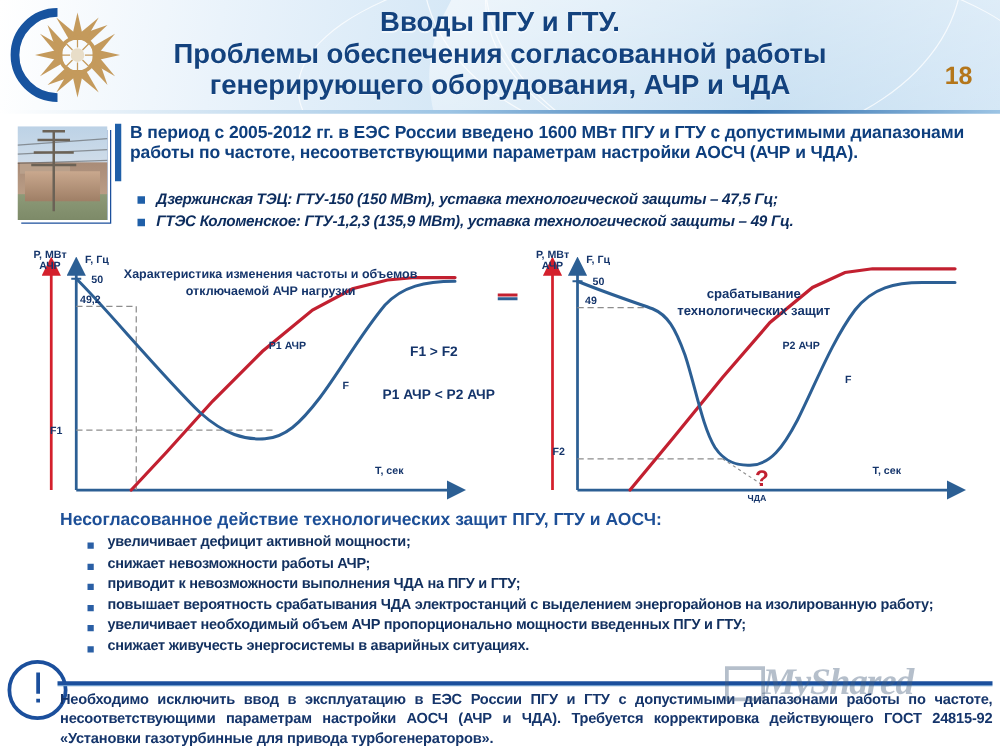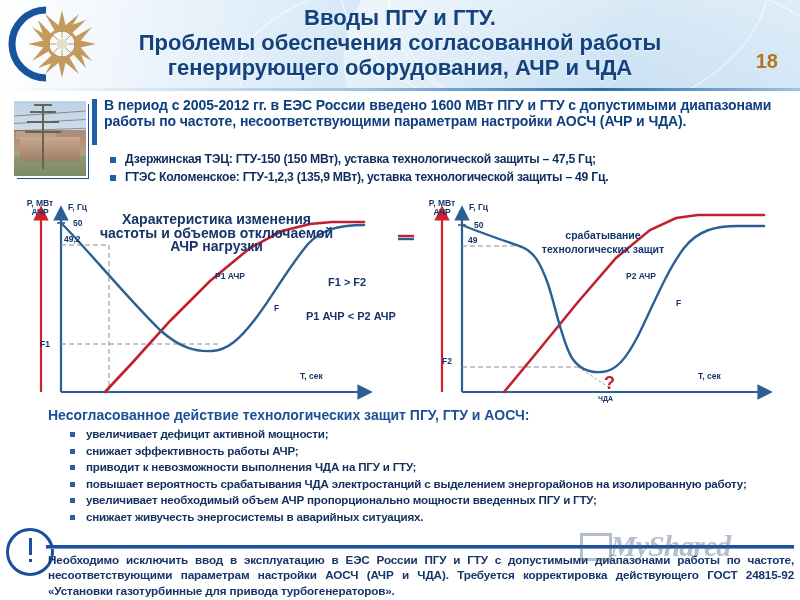--- a/index.html
+++ b/index.html
@@ -42,34 +42,34 @@
                background:linear-gradient(180deg,#c9a88e,#9f7f66);}
   .photo .bldg2{position:absolute;left:2px;top:30px;width:40px;height:8px;background:#b9a08b;}
   .photo .wire{position:absolute;background:rgba(80,80,80,.55);height:1px;}
 
   
   .topblock{position:absolute;left:92px;top:97px;width:702px;}
   .topblock .bar{position:absolute;left:0;top:2px;width:5px;height:46px;background:#1f5fa8;}
   .topblock p{margin:0;padding:0 0 0 12px;color:#0e3f7e;font-weight:bold;font-size:14px;
               line-height:16.4px;letter-spacing:-.1px;}
   .bullets2{position:absolute;left:18px;top:55px;width:690px;}
-  .bl-row{display:flex;align-items:flex-start;margin-bottom:3px;}
+  .bl-row{display:flex;align-items:flex-start;margin-bottom:3px;font-style:italic;}
   .bl-sq{width:6px;height:6px;background:#1f5fa8;margin:5px 9px 0 0;flex:0 0 6px;}
   .bl-tx{color:#0d2d5e;font-weight:bold;font-size:12.2px;line-height:15px;letter-spacing:-.25px;}
 
   
   .charts{position:absolute;left:0;top:196px;width:800px;height:208px;}
   .chart{position:absolute;top:0;height:208px;}
   .chart svg{display:block;}
   .cap{position:absolute;color:#15356b;font-weight:bold;}
 
   
   .midtitle{position:absolute;left:48px;top:407px;color:#1d4f97;font-weight:bold;font-size:14px;}
   .midlist{position:absolute;left:70px;top:427px;width:718px;}
-  .m-row{display:flex;align-items:flex-start;margin-bottom:2.5px;}
+  .m-row{display:flex;align-items:center;margin-bottom:2.5px;}
   .m-sq{width:5px;height:5px;background:#2a5fa5;margin:5px 11px 0 0;flex:0 0 5px;}
   .m-tx{color:#12305f;font-weight:bold;font-size:11.6px;line-height:14px;letter-spacing:-.2px;}
   .m-tx.just{text-align:justify;width:700px;}
 
   
   .excl{position:absolute;left:6px;top:528px;width:42px;height:42px;border:3px solid #1b4f9c;
         border-radius:50%;}
   .excl:before{content:"";position:absolute;left:50%;top:7px;margin-left:-1.5px;width:3px;height:17px;
         background:#1b4f9c;}
   .excl:after{content:"";position:absolute;left:50%;top:28px;margin-left:-1.5px;width:3px;height:3px;
@@ -209,21 +209,21 @@
         <text x="68" y="14" font-size="8.5" font-weight="bold" fill="#15356b" font-family="Liberation Sans, sans-serif">F, Гц</text>
         <text x="73" y="30" font-size="8.5" font-weight="bold" fill="#15356b" font-family="Liberation Sans, sans-serif">50</text>
         <text x="64" y="46" font-size="8.5" font-weight="bold" fill="#15356b" font-family="Liberation Sans, sans-serif">49,2</text>
         <text x="40" y="151" font-size="8.5" font-weight="bold" fill="#15356b" font-family="Liberation Sans, sans-serif">F1</text>
         <text x="300" y="183" font-size="8.5" font-weight="bold" fill="#15356b" font-family="Liberation Sans, sans-serif">Т, сек</text>
 
         <text x="215" y="83" font-size="8.5" font-weight="bold" fill="#15356b" font-family="Liberation Sans, sans-serif">P1 АЧР</text>
         <text x="274" y="115" font-size="8.5" font-weight="bold" fill="#15356b" font-family="Liberation Sans, sans-serif">F</text>
       </svg>
 
-      <div class="cap" style="left:94px;top:17px;width:245px;font-size:14px;line-height:13.5px;text-align:center;">
+      <div class="cap" style="left:94px;top:17px;width:245px;font-size:10px;line-height:13.5px;text-align:center;">
         <span>Характеристика изменения частоты и объемов отключаемой АЧР нагрузки</span>
       </div>
       <div class="cap" style="left:328px;top:80px;font-size:11px;text-align:right;">F1 &gt; F2</div>
       <div class="cap" style="left:306px;top:114px;font-size:11px;">P1 АЧР &lt; P2 АЧР</div>
     </div>
 
     <div class="chart" style="left:398px;width:402px;">
       <svg width="402" height="208" viewBox="0 0 402 208">
         <defs>
           <marker id="redArrow2" markerWidth="7" markerHeight="7" refX="3" refY="3.5" orient="auto">
@@ -279,21 +279,21 @@
   </div>
 
   <div class="midtitle">Несогласованное действие технологических защит  ПГУ, ГТУ и АОСЧ:</div>
   <div class="midlist">
     <div class="m-row">
       <span class="m-sq"></span>
       <span class="m-tx">увеличивает дефицит активной мощности;</span>
     </div>
     <div class="m-row">
       <span class="m-sq"></span>
-      <span class="m-tx">снижает эффективность работы АЧР;</span>
+      <span class="m-tx">снижает невозможности работы АЧР;</span>
     </div>
     <div class="m-row">
       <span class="m-sq"></span>
       <span class="m-tx">приводит к невозможности выполнения ЧДА на ПГУ и ГТУ;</span>
     </div>
     <div class="m-row">
       <span class="m-sq"></span>
       <span class="m-tx just">повышает вероятность срабатывания ЧДА электростанций с выделением энергорайонов на изолированную работу;</span>
     </div>
     <div class="m-row">

